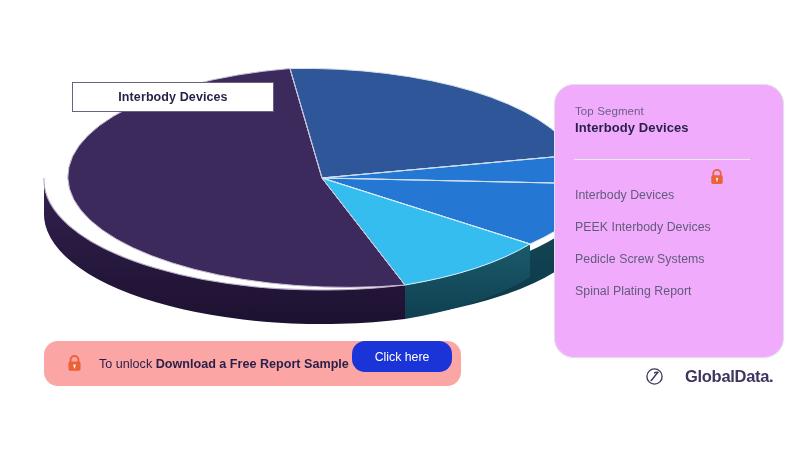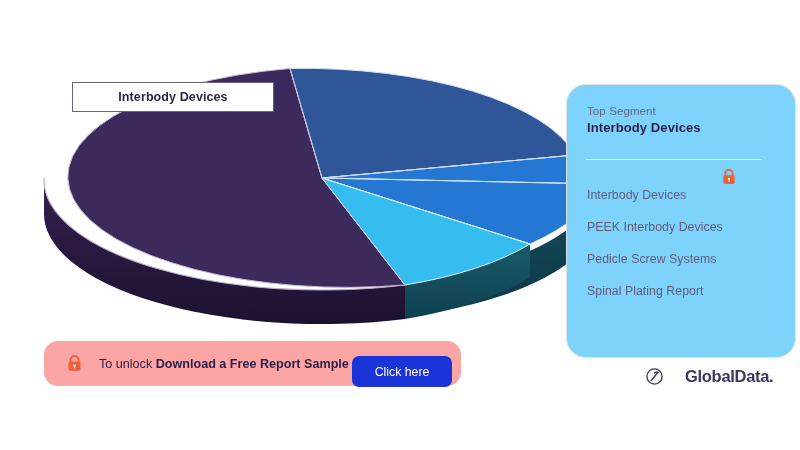--- a/index.html
+++ b/index.html
@@ -50,25 +50,25 @@
   .callout-text {
     font-size: 12.5px;
     font-weight: bold;
     color: #2a1f47;
     letter-spacing: 0.1px;
   }
 
   
   .side-card {
     position: absolute;
-    left: 566px;
+    left: 554px;
     top: 84px;
     width: 230px;
     height: 274px;
-    background: #7dd3fc;
+    background: #f0abfc;
     border: 1px solid #e2e2e6;
     border-radius: 20px;
     box-sizing: border-box;
     box-shadow: 0 1px 3px rgba(0,0,0,0.04);
   }
   .card-top-label {
     position: absolute;
     left: 20px;
     top: 20px;
     font-size: 11.5px;
@@ -141,25 +141,25 @@
   }
   .banner-text .lead {
     font-weight: normal;
   }
   .banner-text .bold {
     font-weight: bold;
   }
   .cta-button {
     position: absolute;
     right: 9px;
-    top: 15px;
+    top: 0;
     width: 100px;
     height: 31px;
     background: #1a34d8;
-    border-radius: 7px;
+    border-radius: 13px;
     border: none;
     color: #ffffff;
     font-size: 12.3px;
     font-family: "Liberation Sans", sans-serif;
     cursor: pointer;
     display: flex;
     align-items: center;
     justify-content: center;
     text-align: center;
   }

